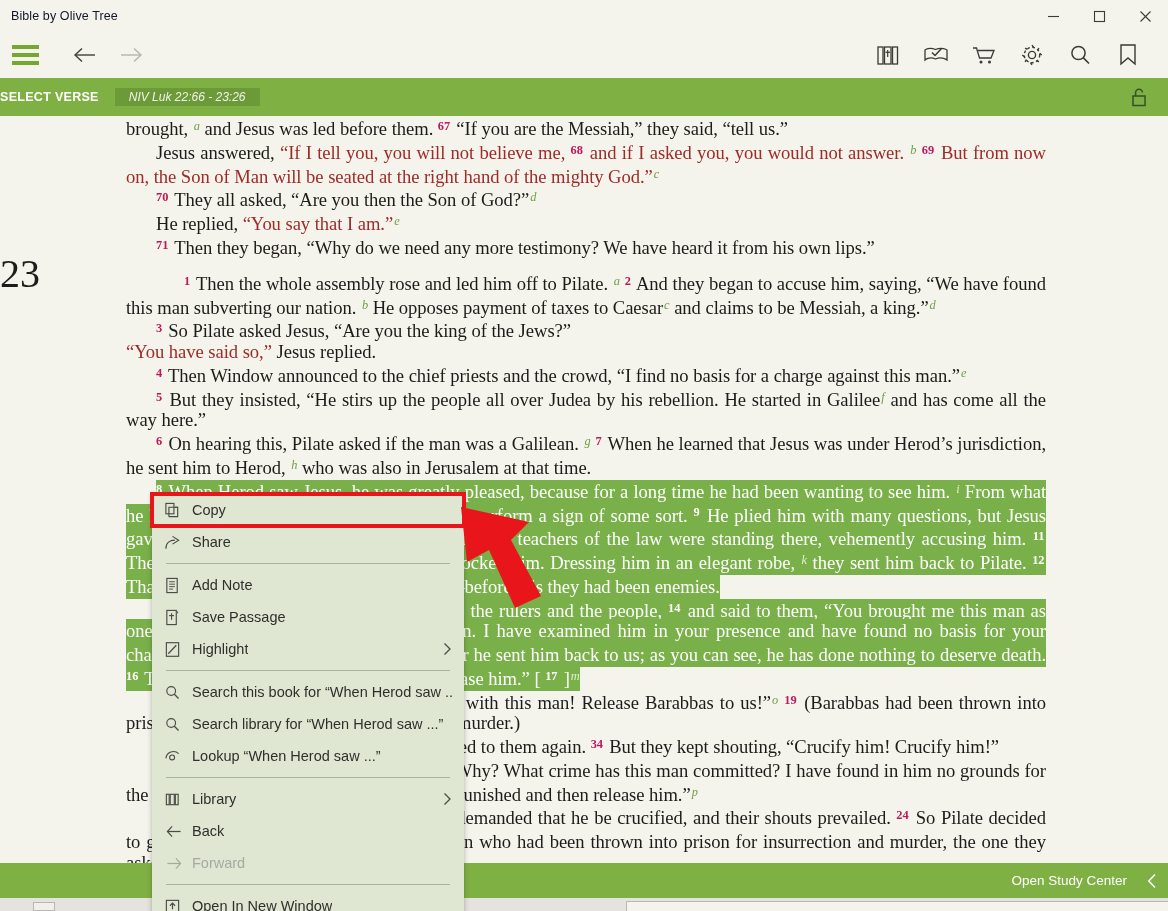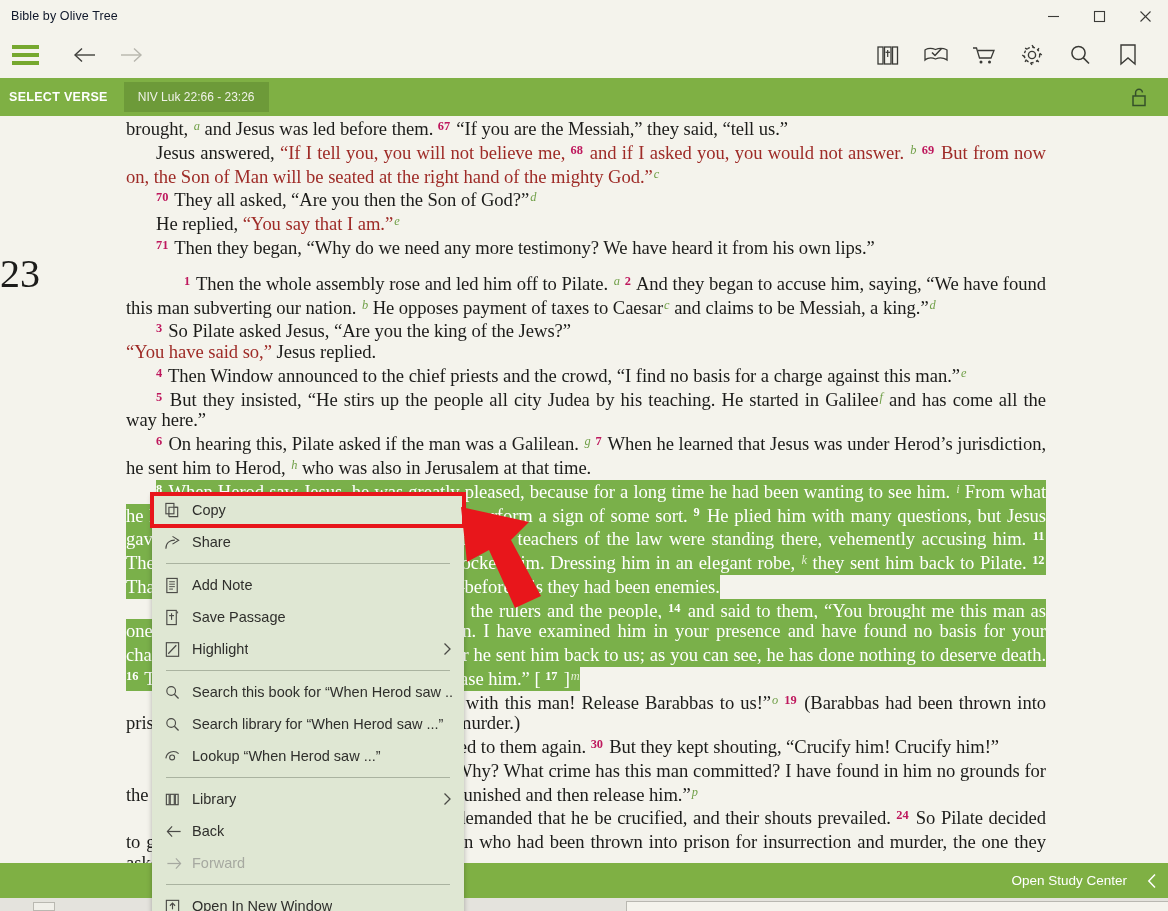--- a/index.html
+++ b/index.html
@@ -73,32 +73,33 @@
   }
 
   
   .verse-bar {
     position: absolute; top: 78px; left: 0;
     width: 1168px; height: 38px;
     background: #7fb044;
     display: flex; align-items: center;
   }
   .verse-bar .label {
-    margin-left: 9px;
+    margin-left: 0;
     font-size: 12.5px; font-weight: bold;
     color: #ffffff; letter-spacing: .3px;
   }
   .verse-chip {
     margin-left: 16px;
-    height: 30px; min-width: 140px;
+    height: 18px; min-width: 140px;
     background: #6d9a39;
     display: flex; align-items: center; justify-content: center;
     padding: 0 14px;
     font-size: 12px;
     color: #f0f2e8;
+    font-style: italic;
   }
   .lock-btn {
     margin-left: auto; margin-right: 14px;
     width: 30px; height: 30px;
     display: flex; align-items: center; justify-content: center;
     color: #35502a;
   }
 
   
   .reader {
@@ -354,26 +355,26 @@
     <div class="col" id="scripture-col">
         <div class="p noind"><span>brought, </span><span class="fn">a</span><span> and Jesus was led before them. </span><span class="vn">67</span> <span>“If you are the Messiah,” they said, “tell us.”</span></div>
         <div class="p tight"><span>Jesus answered, </span><span class="red">“If I tell you, you will not believe me, </span><span class="vn">68</span> <span class="red">and if I asked you, you would not answer. </span><span class="fn">b</span><span> </span><span class="vn">69</span> <span class="red">But from now on, the Son of Man will be seated at the right hand of the mighty God.”</span><span class="fn">c</span></div>
         <div class="p tight"><span class="vn">70</span> <span>They all asked, “Are you then the Son of God?”</span><span class="fn">d</span></div>
         <div class="p tight"><span>He replied, </span><span class="red">“You say that I am.”</span><span class="fn">e</span></div>
         <div class="p tight"><span class="vn">71</span> <span>Then they began, “Why do we need any more testimony? We have heard it from his own lips.”</span></div>
         <div class="p noind" style="text-indent: 58px; margin-top: 12px;"><span class="vn">1</span> <span>Then the whole assembly rose and led him off to Pilate. </span><span class="fn">a</span><span> </span><span class="vn">2</span> <span>And they began to accuse him, saying, “We have found this man subverting our nation. </span><span class="fn">b</span><span> He opposes payment of taxes to Caesar</span><span class="fn">c</span><span> and claims to be Messiah, a king.”</span><span class="fn">d</span></div>
         <div class="p tight"><span class="vn">3</span> <span>So Pilate asked Jesus, “Are you the king of the Jews?”</span></div>
         <div class="p noind"><span class="red">“You have said so,”</span><span> Jesus replied.</span></div>
         <div class="p tight"><span class="vn">4</span> <span>Then Window announced to the chief priests and the crowd, “I find no basis for a charge against this man.”</span><span class="fn">e</span></div>
-        <div class="p tight"><span class="vn">5</span> <span>But they insisted, “He stirs up the people all city Judea by his teaching. He started in Galilee</span><span class="fn">f</span><span> and has come all the way here.”</span></div>
+        <div class="p tight"><span class="vn">5</span> <span>But they insisted, “He stirs up the people all over Judea by his rebellion. He started in Galilee</span><span class="fn">f</span><span> and has come all the way here.”</span></div>
         <div class="p tight"><span class="vn">6</span> <span>On hearing this, Pilate asked if the man was a Galilean. </span><span class="fn">g</span><span> </span><span class="vn">7</span> <span>When he learned that Jesus was under Herod’s jurisdiction, he sent him to Herod, </span><span class="fn">h</span><span> who was also in Jerusalem at that time.</span></div>
         <div class="p tight"><span class="hl"><span class="vn">8</span> <span>When Herod saw Jesus, he was greatly pleased, because for a long time he had been wanting to see him. </span><span class="fn">i</span><span> From what he had heard about him, he hoped to see him perform a sign of some sort. </span><span class="vn">9</span> <span>He plied him with many questions, but Jesus gave him no answer. </span><span class="fn">j</span><span> </span><span class="vn">10</span> <span>The chief priests and the teachers of the law were standing there, vehemently accusing him. </span><span class="vn">11</span> <span>Then Herod and his soldiers ridiculed and mocked him. Dressing him in an elegant robe, </span><span class="fn">k</span><span> they sent him back to Pilate. </span><span class="vn">12</span> <span>That day Herod and Pilate became friends</span><span class="fn">l</span><span> —before this they had been enemies.</span></span></div>
         <div class="p tight"><span class="hl"><span class="vn">13</span> <span>Pilate called together the chief priests, the rulers and the people, </span><span class="vn">14</span> <span>and said to them, “You brought me this man as one who was inciting the people to rebellion. I have examined him in your presence and have found no basis for your charges against him. </span><span class="vn">15</span> <span>Neither has Herod, for he sent him back to us; as you can see, he has done nothing to deserve death. </span><span class="vn">16</span> <span>Therefore, I will punish him</span><span class="fn">n</span><span> and then release him.” [ </span><span class="vn">17</span> <span> ]</span><span class="fn">m</span></span></div>
         <div class="p tight"><span class="vn">18</span> <span>But the whole crowd shouted, “Away with this man! Release Barabbas to us!”</span><span class="fn">o</span><span> </span><span class="vn">19</span> <span>(Barabbas had been thrown into prison for an insurrection in the city, and for murder.)</span></div>
-        <div class="p tight"><span class="vn">20</span> <span>Wanting to release Jesus, Pilate appealed to them again. </span><span class="vn">30</span> <span>But they kept shouting, “Crucify him! Crucify him!”</span></div>
+        <div class="p tight"><span class="vn">20</span> <span>Wanting to release Jesus, Pilate appealed to them again. </span><span class="vn">34</span> <span>But they kept shouting, “Crucify him! Crucify him!”</span></div>
         <div class="p tight"><span class="vn">22</span> <span>For the third time he spoke to them: “Why? What crime has this man committed? I have found in him no grounds for the death penalty. Therefore I will have him punished and then release him.”</span><span class="fn">p</span></div>
         <div class="p tight"><span class="vn">23</span> <span>But with loud shouts they insistently demanded that he be crucified, and their shouts prevailed. </span><span class="vn">24</span> <span>So Pilate decided to grant their demand. </span><span class="vn">25</span> <span>He released the man who had been thrown into prison for insurrection and murder, the one they asked for, and surrendered Jesus to their will.</span></div>
       </div>
   </div>
 
   <div class="bottom-bar">
     <div class="study">
       <span>Open Study Center</span>
       <svg width="11" height="16" viewBox="0 0 11 16">
         <polyline points="8,1.5 1.8,8 8,14.5" fill="none" stroke="#ffffff" stroke-width="1.5"></polyline>

